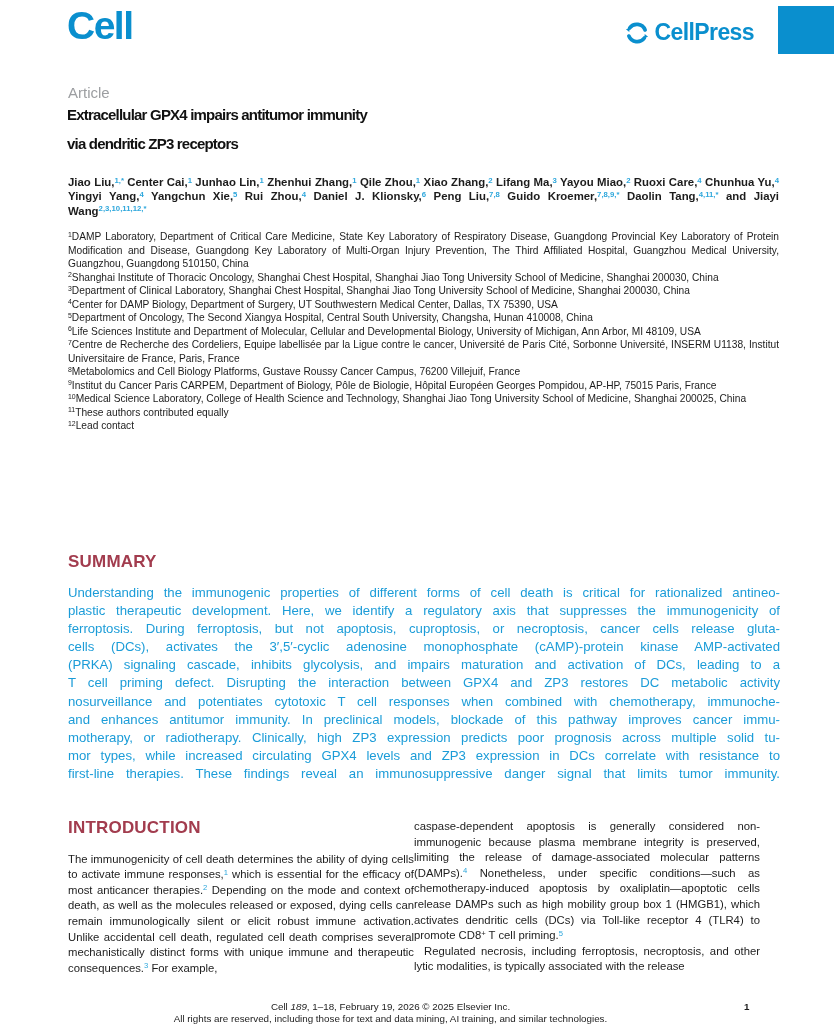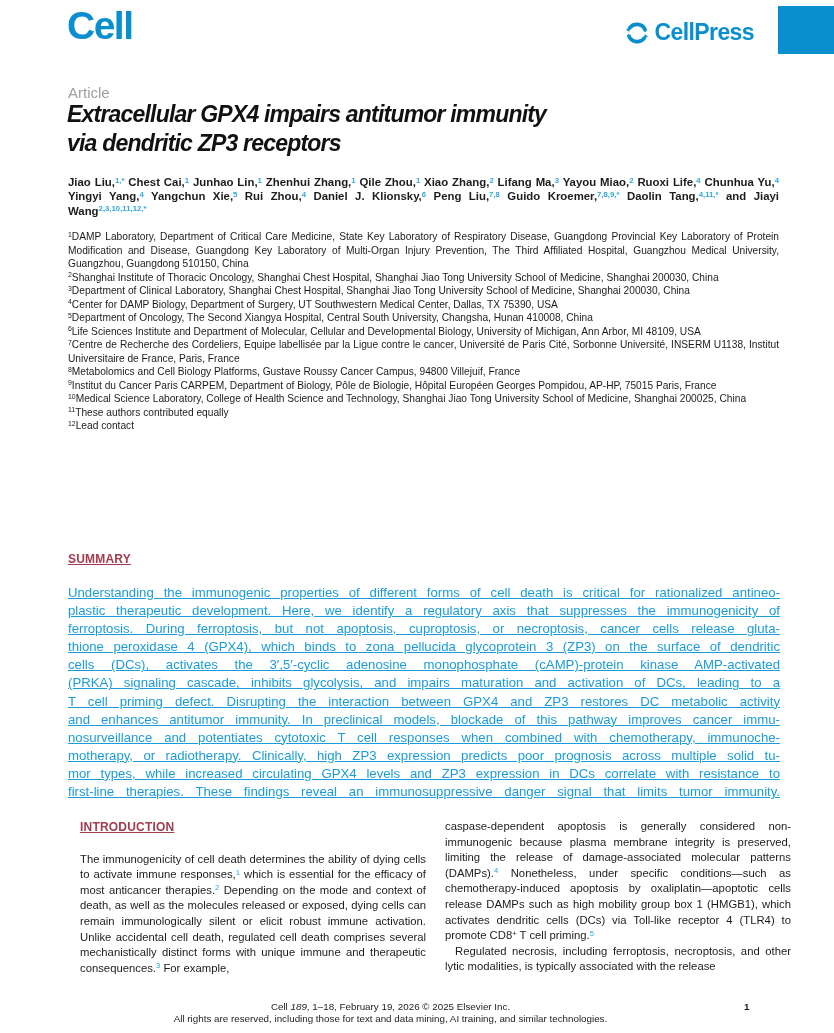--- a/index.html
+++ b/index.html
@@ -25,50 +25,50 @@
     color:var(--brand);font-weight:bold;font-size:23px;letter-spacing:-0.6px;justify-content:space-between;
   }
   .cellpress svg{display:block;}
   .corner-tab{
     position:absolute;top:6px;right:0;width:56px;height:48px;background:var(--brand);
   }
   
   .kicker{position:absolute;left:68px;top:84px;font-size:15px;font-weight:normal;color:var(--kicker);}
   .title{
     position:absolute;left:67px;top:100px;width:711px;
-    font-size:23px;font-weight:bold;line-height:29px;letter-spacing:-0.8px;color:#111;font-style:italic;
+    font-size:15px;font-weight:bold;line-height:29px;letter-spacing:-0.8px;color:#111;
   }
   
   .authors{
     position:absolute;left:68px;top:175px;width:711px;
     font-size:11.4px;font-weight:bold;line-height:14.4px;text-align:justify;
   }
   .authors sup{color:var(--link);}
   sup{font-size:0.68em;line-height:0;position:relative;vertical-align:baseline;top:-0.45em;}
   
   .affils{
     position:absolute;left:68px;top:230px;width:711px;
     font-size:10.2px;line-height:13.5px;
   }
   .affil,.corr{text-align:justify;}
   .affil sup{color:var(--ink);}
   .link{color:var(--link);overflow-wrap:anywhere;}
   .doi{color:var(--link);}
   
-  .sec-head{font-size:12px;font-weight:bold;color:var(--heading);letter-spacing:0.2px;text-decoration:underline;}
+  .sec-head{font-size:17px;font-weight:bold;color:var(--heading);letter-spacing:0.2px;}
   .summary-head{position:absolute;left:68px;top:552px;}
   .summary{
     position:absolute;left:68px;top:584px;width:712px;
     color:var(--summary);font-size:13.2px;line-height:18.1px;
   }
-  .sum-line{text-align:justify;text-align-last:justify;text-decoration:underline;}
+  .sum-line{text-align:justify;text-align-last:justify;}
   
   .columns{
     position:absolute;left:68px;top:819px;width:711px;
-    display:flex;gap:19px;margin-left:12px;
+    display:flex;
   }
   .col{width:346px;font-size:11.3px;line-height:15.6px;text-align:justify;}
   .col p{margin:0;}
   .intro-head{margin:1px 0 16px 0;}
   .p-indent{text-indent:10px;}
   .ref{color:var(--link);}
   .supb{color:var(--ink);}
   
   .footer{
     position:absolute;left:68px;top:1001px;width:645px;text-align:center;
@@ -101,35 +101,35 @@
   <div class="title">
     <div>Extracellular GPX4 impairs antitumor immunity</div>
     <div>via dendritic ZP3 receptors</div>
   </div>
 
   <div class="authors">
     
   
       <span class="author"><span>Jiao Liu,</span><sup>1,*</sup></span>
     
-      <span class="author"><span> Chest Cai,</span><sup>1</sup></span>
+      <span class="author"><span> Center Cai,</span><sup>1</sup></span>
     
       <span class="author"><span> Junhao Lin,</span><sup>1</sup></span>
     
       <span class="author"><span> Zhenhui Zhang,</span><sup>1</sup></span>
     
       <span class="author"><span> Qile Zhou,</span><sup>1</sup></span>
     
       <span class="author"><span> Xiao Zhang,</span><sup>2</sup></span>
     
       <span class="author"><span> Lifang Ma,</span><sup>3</sup></span>
     
       <span class="author"><span> Yayou Miao,</span><sup>2</sup></span>
     
-      <span class="author"><span> Ruoxi Life,</span><sup>4</sup></span>
+      <span class="author"><span> Ruoxi Care,</span><sup>4</sup></span>
     
       <span class="author"><span> Chunhua Yu,</span><sup>4</sup></span>
     
       <span class="author"><span> Yingyi Yang,</span><sup>4</sup></span>
     
       <span class="author"><span> Yangchun Xie,</span><sup>5</sup></span>
     
       <span class="author"><span> Rui Zhou,</span><sup>4</sup></span>
     
       <span class="author"><span> Daniel J. Klionsky,</span><sup>6</sup></span>
@@ -153,52 +153,51 @@
         <div class="affil"><sup>3</sup><span>Department of Clinical Laboratory, Shanghai Chest Hospital, Shanghai Jiao Tong University School of Medicine, Shanghai 200030, China</span></div>
 
         <div class="affil"><sup>4</sup><span>Center for DAMP Biology, Department of Surgery, UT Southwestern Medical Center, Dallas, TX 75390, USA</span></div>
 
         <div class="affil"><sup>5</sup><span>Department of Oncology, The Second Xiangya Hospital, Central South University, Changsha, Hunan 410008, China</span></div>
 
         <div class="affil"><sup>6</sup><span>Life Sciences Institute and Department of Molecular, Cellular and Developmental Biology, University of Michigan, Ann Arbor, MI 48109, USA</span></div>
 
         <div class="affil"><sup>7</sup><span>Centre de Recherche des Cordeliers, Equipe labellisée par la Ligue contre le cancer, Université de Paris Cité, Sorbonne Université, INSERM U1138, Institut Universitaire de France, Paris, France</span></div>
 
-        <div class="affil"><sup>8</sup><span>Metabolomics and Cell Biology Platforms, Gustave Roussy Cancer Campus, 94800 Villejuif, France</span></div>
+        <div class="affil"><sup>8</sup><span>Metabolomics and Cell Biology Platforms, Gustave Roussy Cancer Campus, 76200 Villejuif, France</span></div>
 
         <div class="affil"><sup>9</sup><span>Institut du Cancer Paris CARPEM, Department of Biology, Pôle de Biologie, Hôpital Européen Georges Pompidou, AP-HP, 75015 Paris, France</span></div>
 
         <div class="affil"><sup>10</sup><span>Medical Science Laboratory, College of Health Science and Technology, Shanghai Jiao Tong University School of Medicine, Shanghai 200025, China</span></div>
 
         <div class="affil"><sup>11</sup><span>These authors contributed equally</span></div>
 
         <div class="affil"><sup>12</sup><span>Lead contact</span></div>
       </div>
   </div>
 
   <div class="sec-head summary-head">SUMMARY</div>
   <div class="summary">
 
       <div class="sum-line">Understanding the immunogenic properties of different forms of cell death is critical for rationalized antineo-</div>
 
       <div class="sum-line">plastic therapeutic development. Here, we identify a regulatory axis that suppresses the immunogenicity of</div>
 
       <div class="sum-line">ferroptosis. During ferroptosis, but not apoptosis, cuproptosis, or necroptosis, cancer cells release gluta-</div>
 
-      <div class="sum-line">thione peroxidase 4 (GPX4), which binds to zona pellucida glycoprotein 3 (ZP3) on the surface of dendritic</div>
 
       <div class="sum-line">cells (DCs), activates the 3′,5′-cyclic adenosine monophosphate (cAMP)-protein kinase AMP-activated</div>
 
       <div class="sum-line">(PRKA) signaling cascade, inhibits glycolysis, and impairs maturation and activation of DCs, leading to a</div>
 
       <div class="sum-line">T cell priming defect. Disrupting the interaction between GPX4 and ZP3 restores DC metabolic activity</div>
 
+      <div class="sum-line">nosurveillance and potentiates cytotoxic T cell responses when combined with chemotherapy, immunoche-</div>
+
       <div class="sum-line">and enhances antitumor immunity. In preclinical models, blockade of this pathway improves cancer immu-</div>
-
-      <div class="sum-line">nosurveillance and potentiates cytotoxic T cell responses when combined with chemotherapy, immunoche-</div>
 
       <div class="sum-line">motherapy, or radiotherapy. Clinically, high ZP3 expression predicts poor prognosis across multiple solid tu-</div>
 
       <div class="sum-line">mor types, while increased circulating GPX4 levels and ZP3 expression in DCs correlate with resistance to</div>
 
       <div class="sum-line">first-line therapies. These findings reveal an immunosuppressive danger signal that limits tumor immunity.</div>
     </div>
 
   <div class="columns">
     <div class="col">

